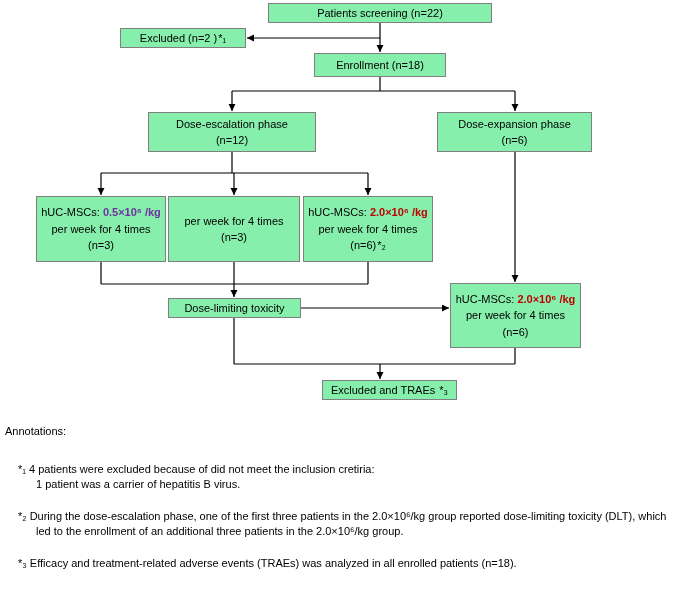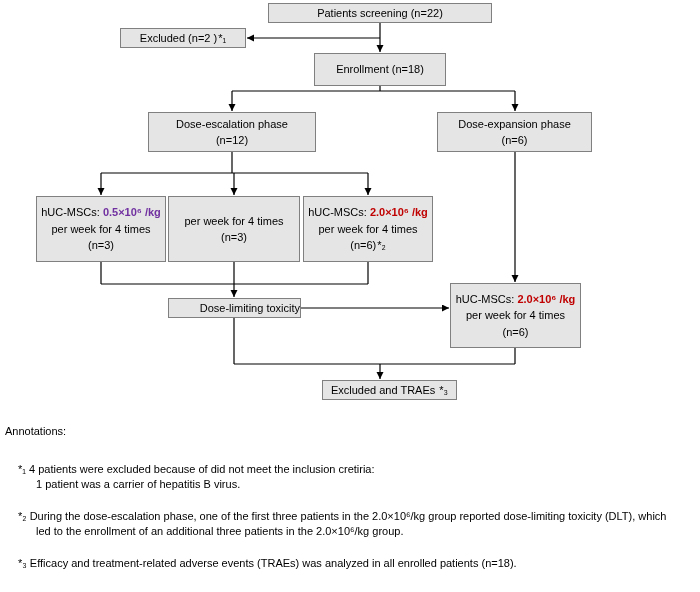--- a/index.html
+++ b/index.html
@@ -1,33 +1,33 @@
 <!DOCTYPE html>
 <html><head>
 <meta charset="utf-8">
 <style>
   html,body{margin:0;padding:0;background:#fff;}
   body{width:700px;height:592px;font-family:"Liberation Sans","DejaVu Sans",sans-serif;color:#000;}
   .canvas{position:relative;width:700px;height:592px;background:#fff;overflow:hidden;}
   svg.connectors{position:absolute;left:0;top:0;pointer-events:none;}
-  .box{position:absolute;background:#e5e5e5;border:1px solid #808080;box-sizing:border-box;
+  .box{position:absolute;background:#86efac;border:1px solid #808080;box-sizing:border-box;
        display:flex;flex-direction:column;align-items:center;justify-content:center;
        text-align:center;font-size:11px;line-height:1.5;color:#000;}
   .box .ln{white-space:nowrap;}
   .dose{font-weight:bold;}
   
   .b-screening{left:268px;top:3px;width:224px;height:20px;}
   .b-excluded{left:120px;top:28px;width:126px;height:20px;}
-  .b-enrollment{left:314px;top:53px;width:132px;height:33px;}
+  .b-enrollment{left:314px;top:53px;width:132px;height:24px;}
   .b-escalation{left:148px;top:112px;width:168px;height:40px;}
   .b-expansion{left:437px;top:112px;width:155px;height:40px;}
   .b-dose1{left:36px;top:196px;width:130px;height:66px;}
   .b-dose2{left:168px;top:196px;width:132px;height:66px;}
   .b-dose3{left:303px;top:196px;width:130px;height:66px;}
-  .b-dlt{left:168px;top:298px;width:133px;height:20px;align-items:flex-end;}
+  .b-dlt{left:168px;top:298px;width:133px;height:20px;}
   .b-expdose{left:450px;top:283px;width:131px;height:65px;}
   .b-efficacy{left:322px;top:380px;width:135px;height:20px;}
   .marker{margin-left:1px;}
   .marker.sp{margin-left:4px;}
   
   .annotations{position:absolute;left:5px;top:424px;width:692px;font-size:11px;line-height:15.5px;}
   .ann-title{margin:0 0 22px 0;}
   .note{margin:0 0 16px 13px;}
   .note-cont{margin-left:18px;}
 </style>

